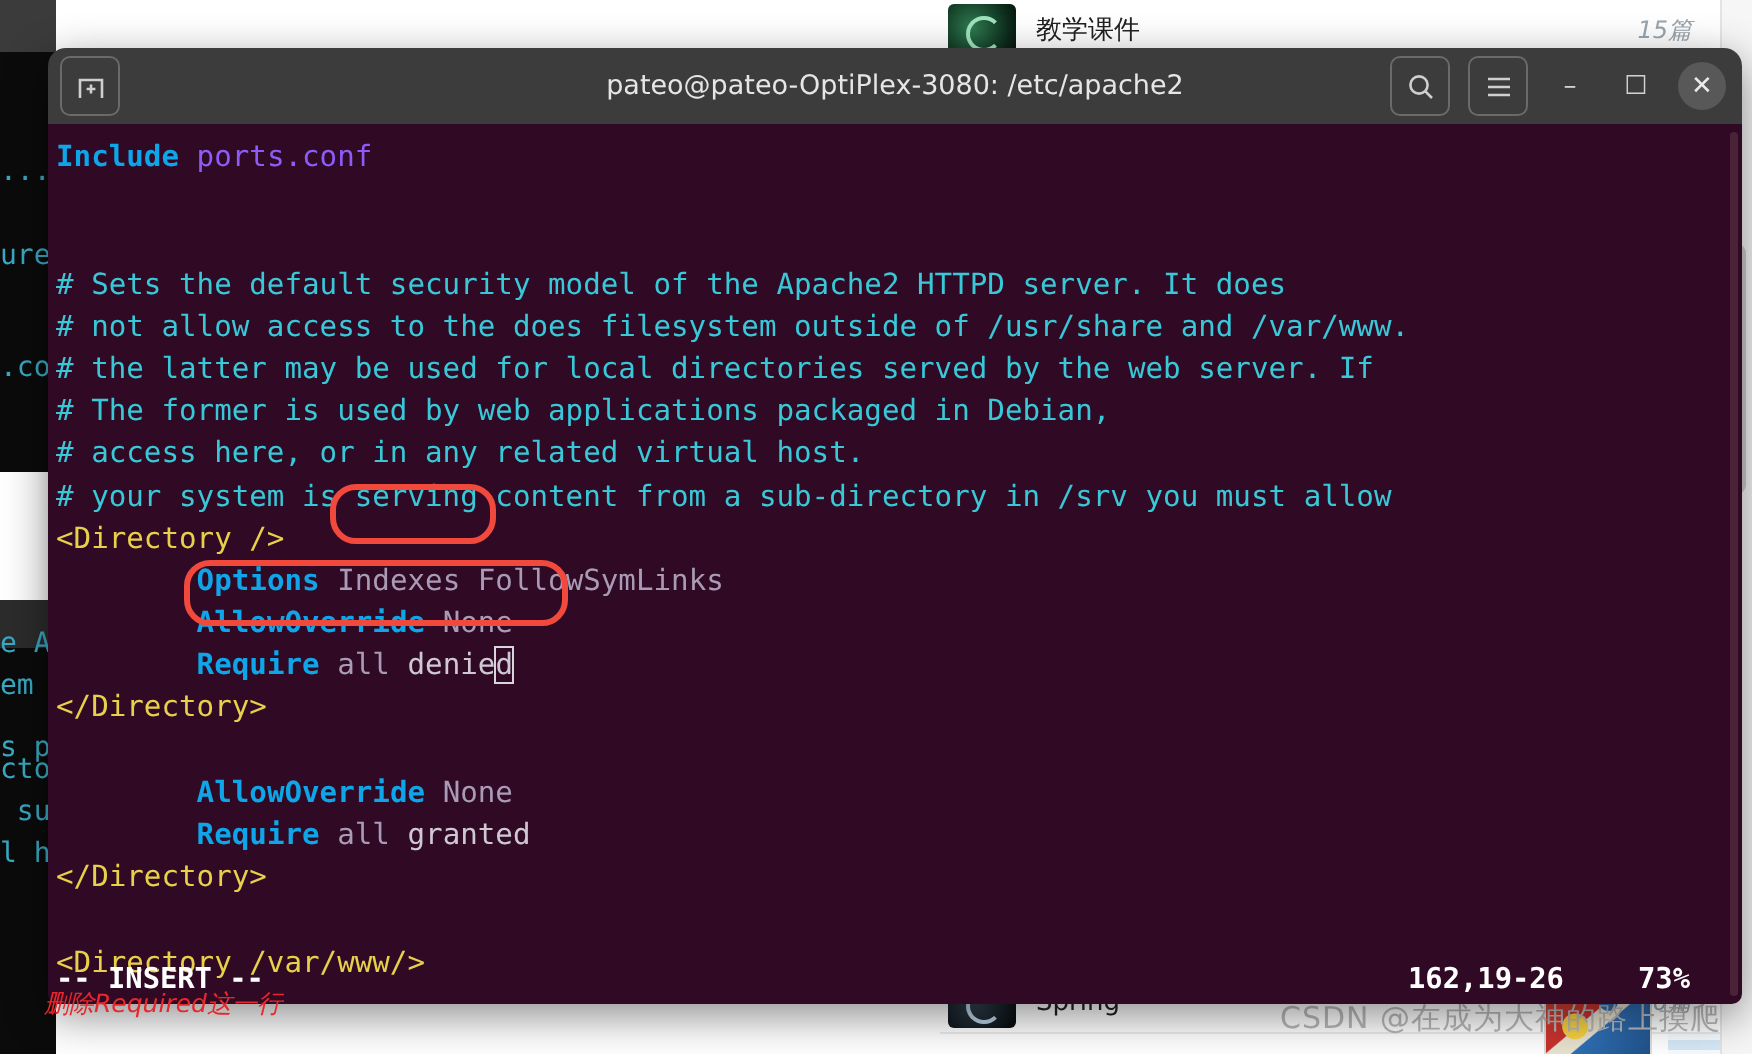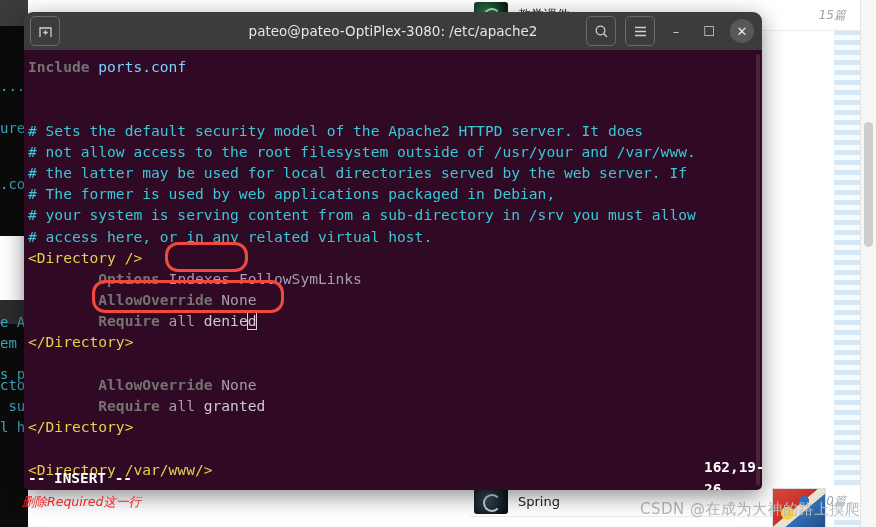--- a/index.html
+++ b/index.html
@@ -41,21 +41,21 @@
   #bg-term{position:absolute;left:0;top:0;width:28px;height:527px;background:#0b0b0b;}
   .bgt-head{position:absolute;left:0;top:0;width:28px;height:26px;background:#3b3b3b;}
   .bgt-white{position:absolute;left:0;top:236px;width:28px;height:64px;
              background:linear-gradient(90deg,#fff 0%,#fff 70%,#e9e9e9 100%);}
   .bgt-dark{position:absolute;left:0;top:300px;width:28px;height:24px;background:#2c2c2c;}
   .bgt-txt{position:absolute;left:0;font-family:"DejaVu Sans Mono","Liberation Mono",monospace;
            font-size:14px;line-height:21px;color:#3aa9c4;white-space:pre;}
 
   
   #term-window{
-    position:absolute;left:24px;top:12px;width:738px;height:478px;
+    position:absolute;left:24px;top:24px;width:847px;height:478px;
     border-radius:9px 9px 5px 5px;overflow:hidden;
     box-shadow:0 6px 22px rgba(0,0,0,.45);
   }
   #title-bar{
     height:38px;background:#3c3c3c;display:flex;align-items:center;
     padding:0 8px 0 6px;position:relative;
   }
   .tb-btn{width:28px;height:28px;border:1px solid #6a6a6a;border-radius:5px;
      display:flex;align-items:center;justify-content:center;color:#cfcfcf;flex:none;}
   .tb-title{position:absolute;left:0;right:0;text-align:center;
@@ -66,22 +66,22 @@
   .tb-close{width:24px;height:24px;border-radius:50%;background:#585858;color:#eaeaea;
      display:flex;align-items:center;justify-content:center;font-size:13px;}
 
   #term-body{
     position:relative;height:440px;background:#300a24;
     font-family:"DejaVu Sans Mono","Liberation Mono",monospace;
     font-size:14.6px;line-height:21.2px;
     padding:6px 0 0 4px;box-sizing:border-box;
   }
   .line{white-space:pre;height:21.2px;}
-  .c-key{color:#737373;font-weight:bold;}      
-  .c-plain{color:#7dd3fc;}
+  .c-key{color:#0ea5e9;font-weight:bold;}      
+  .c-plain{color:#8b5cf6;}
   .c-comment{color:#38c8d8;}
   .c-tag{color:#e8d14a;}                        
   .c-arg{color:#a99bb5;}                        
   .c-val{color:#cfc8d3;}
   .cursor{outline:1px solid #d9d3db;background:transparent;}
 
   #status-line{position:absolute;left:0;right:0;bottom:0;height:23px;
      display:flex;align-items:center;color:#ffffff;font-weight:bold;
      font-family:"DejaVu Sans Mono","Liberation Mono",monospace;font-size:14.4px;
      padding-left:4px;}
@@ -171,25 +171,25 @@
       <div class="tb-close">✕</div>
     </div>
   </div>
 
   <div id="term-body">
     <div id="editor-lines">
         <div class="line"><span class="c-key">Include</span><span class="c-plain"> ports.conf</span></div>
         <div class="line">&nbsp;</div>
         <div class="line">&nbsp;</div>
         <div class="line"><span class="c-comment"># Sets the default security model of the Apache2 HTTPD server. It does</span></div>
-        <div class="line"><span class="c-comment"># not allow access to the root filesystem outside of /usr/your and /var/www.</span></div>
+        <div class="line"><span class="c-comment"># not allow access to the does filesystem outside of /usr/share and /var/www.</span></div>
         <div class="line"><span class="c-comment"># the latter may be used for local directories served by the web server. If</span></div>
         <div class="line"><span class="c-comment"># The former is used by web applications packaged in Debian,</span></div>
+        <div class="line"><span class="c-comment"># access here, or in any related virtual host.</span></div>
         <div class="line"><span class="c-comment"># your system is serving content from a sub-directory in /srv you must allow</span></div>
-        <div class="line"><span class="c-comment"># access here, or in any related virtual host.</span></div>
         <div class="line"><span class="c-tag">&lt;Directory /&gt;</span></div>
         <div class="line"><span class="c-plain">        </span><span class="c-key">Options</span><span class="c-arg"> Indexes FollowSymLinks</span></div>
         <div class="line"><span class="c-plain">        </span><span class="c-key">AllowOverride</span><span class="c-arg"> None</span></div>
         <div class="line"><span class="c-plain">        </span><span class="c-key">Require</span><span class="c-arg"> all </span><span class="c-val">denie</span><span class="c-val cursor">d</span></div>
         <div class="line"><span class="c-tag">&lt;/Directory&gt;</span></div>
         <div class="line">&nbsp;</div>
         <div class="line"><span class="c-plain">        </span><span class="c-key">AllowOverride</span><span class="c-arg"> None</span></div>
         <div class="line"><span class="c-plain">        </span><span class="c-key">Require</span><span class="c-arg"> all </span><span class="c-val">granted</span></div>
         <div class="line"><span class="c-tag">&lt;/Directory&gt;</span></div>
         <div class="line">&nbsp;</div>

